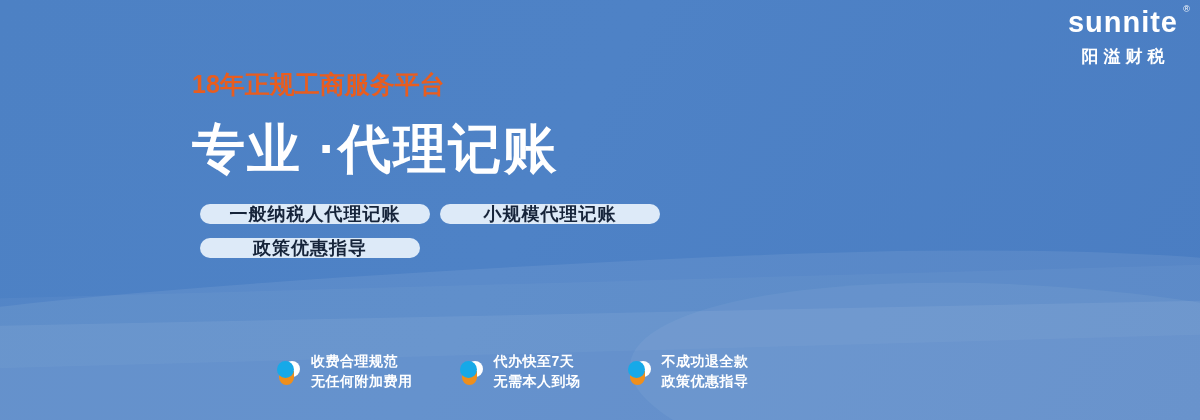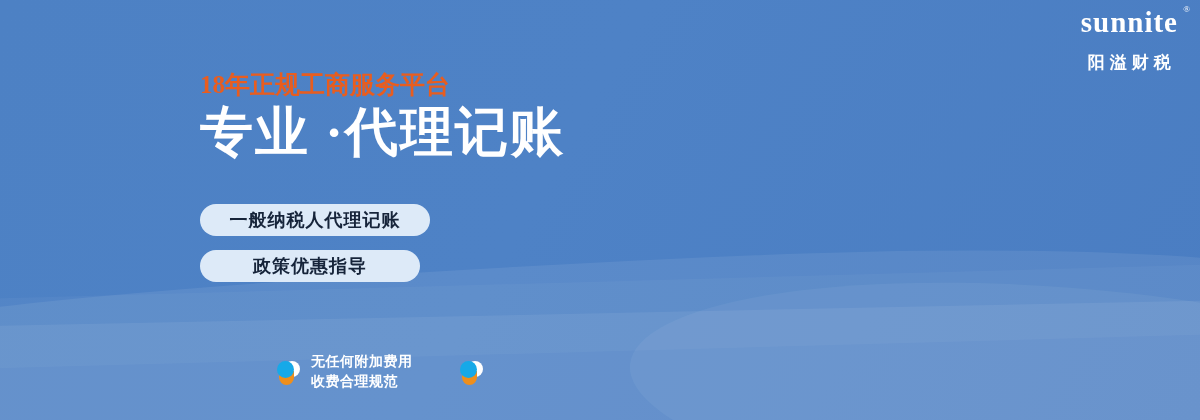--- a/index.html
+++ b/index.html
@@ -6,21 +6,20 @@
   html, body {
     width:1200px; height:420px;
     font-family:"Liberation Sans","DejaVu Sans",sans-serif;
     overflow:hidden;
   }
   #banner {
     position:relative;
     width:1200px; height:420px;
     background:linear-gradient(120deg,#4d81c4 0%,#4e82c6 45%,#4a7dc2 100%);
     overflow:hidden;
-    font-family:Liberation Serif, serif;
   }
 
   
   .band {
     position:absolute;
     pointer-events:none;
   }
   .band-a {
     left:-120px; top:292px;
     width:1460px; height:300px;
@@ -64,54 +63,54 @@
     font-size:29px;
     font-weight:bold;
     letter-spacing:1px;
   }
   #logo .reg {
     position:absolute; top:-3px; right:-13px;
     font-size:9px; font-weight:normal;
     color:#ffffff;
   }
   #logo .cn {
-    margin-top:17px;
+    margin-top:11px;
     color:#ffffff;
     font-size:17px;
     font-weight:bold;
     letter-spacing:5px;
     padding-left:5px;
   }
 
   
   #headline-block {
-    position:absolute; left:200px; top:72px;
+    position:absolute; left:192px; top:72px;
   }
   #eyebrow {
     color:#e85d1f;
     font-size:25px;
     font-weight:bold;
     letter-spacing:0px;
     line-height:1;
   }
   #title {
-    margin-top:8px;
+    margin-top:24px;
     color:#ffffff;
     font-size:53px;
     font-weight:bold;
     letter-spacing:2px;
     line-height:1.05;
     white-space:nowrap;
   }
 
   
   #pill-rows { position:absolute; left:200px; top:204px; }
   .pill-row { display:flex; margin-bottom:14px; }
   .pill {
-    height:32px;
+    height:20px;
     background:#ddeaf8;
     border-radius:16px;
     display:flex;
     align-items:center;
     justify-content:center;
     color:#16243a;
     font-size:18px;
     font-weight:bold;
     letter-spacing:1px;
     margin-right:10px;
@@ -179,44 +178,60 @@
   </div>
 
   <div id="headline-block">
     <div id="eyebrow">18年正规工商服务平台</div>
     <div id="title">专业 ·代理记账</div>
   </div>
 
   <div id="pill-rows">
     <div class="pill-row">
       <div class="pill w1">一般纳税人代理记账</div>
+      <div class="pill w2">小规模代理记账</div>
     </div>
     <div class="pill-row">
       <div class="pill w2">政策优惠指导</div>
     </div>
   </div>
 
   <div id="features">
 
     <div class="feature">
       <span class="feat-icon">
         <span class="crescent"></span>
         <span class="arc"></span>
         <span class="dot"></span>
       </span>
       <span class="feat-text">
+        <div>收费合理规范</div>
         <div>无任何附加费用</div>
-        <div>收费合理规范</div>
       </span>
     </div>
 
     <div class="feature">
       <span class="feat-icon">
         <span class="crescent"></span>
         <span class="arc"></span>
         <span class="dot"></span>
       </span>
-    </div>
-
+      <span class="feat-text">
+        <div>代办快至7天</div>
+        <div>无需本人到场</div>
+      </span>
+    </div>
+
+    <div class="feature">
+      <span class="feat-icon">
+        <span class="crescent"></span>
+        <span class="arc"></span>
+        <span class="dot"></span>
+      </span>
+      <span class="feat-text">
+        <div>不成功退全款</div>
+        <div>政策优惠指导</div>
+      </span>
+    </div>
 
   </div>
 
 </div>
 
 </body></html>

